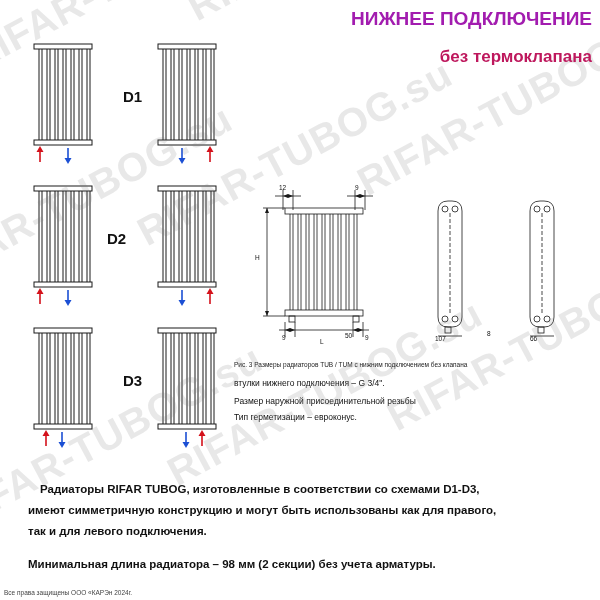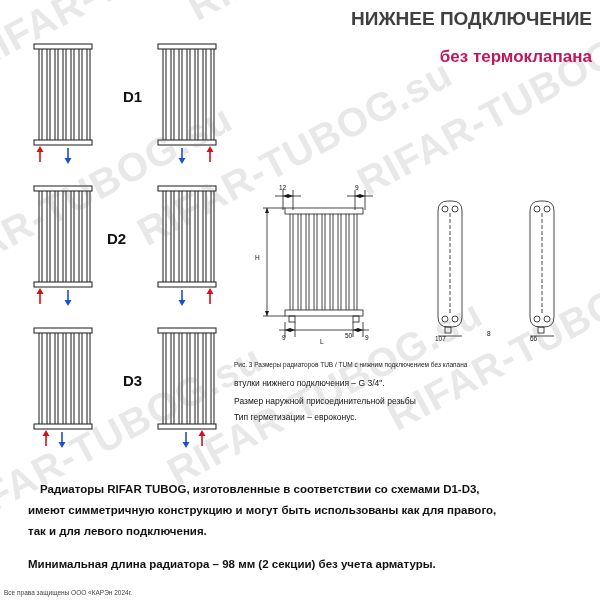--- a/index.html
+++ b/index.html
@@ -44,21 +44,21 @@
   .header {
     position: absolute;
     top: 8px;
     right: 8px;
     text-align: right;
     z-index: 6;
   }
   .header .line1 {
     font-size: 19px;
     font-weight: bold;
-    color: #404040;
+    color: #a21caf;
     letter-spacing: 0px;
   }
   .header .line2 {
     font-size: 17px;
     font-weight: bold;
     color: #be185d;
     margin-top: 17px;
     text-align: right;
   }
 

